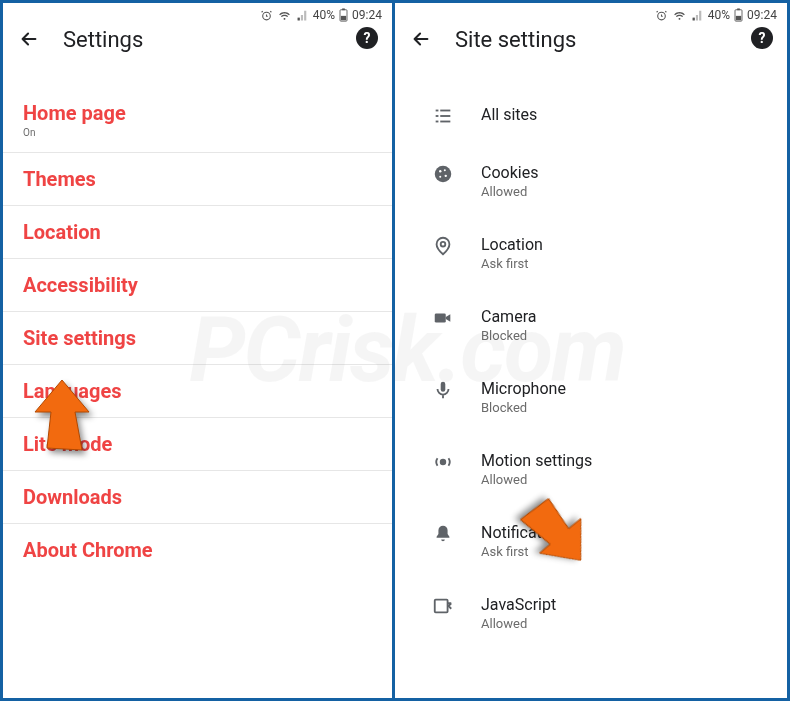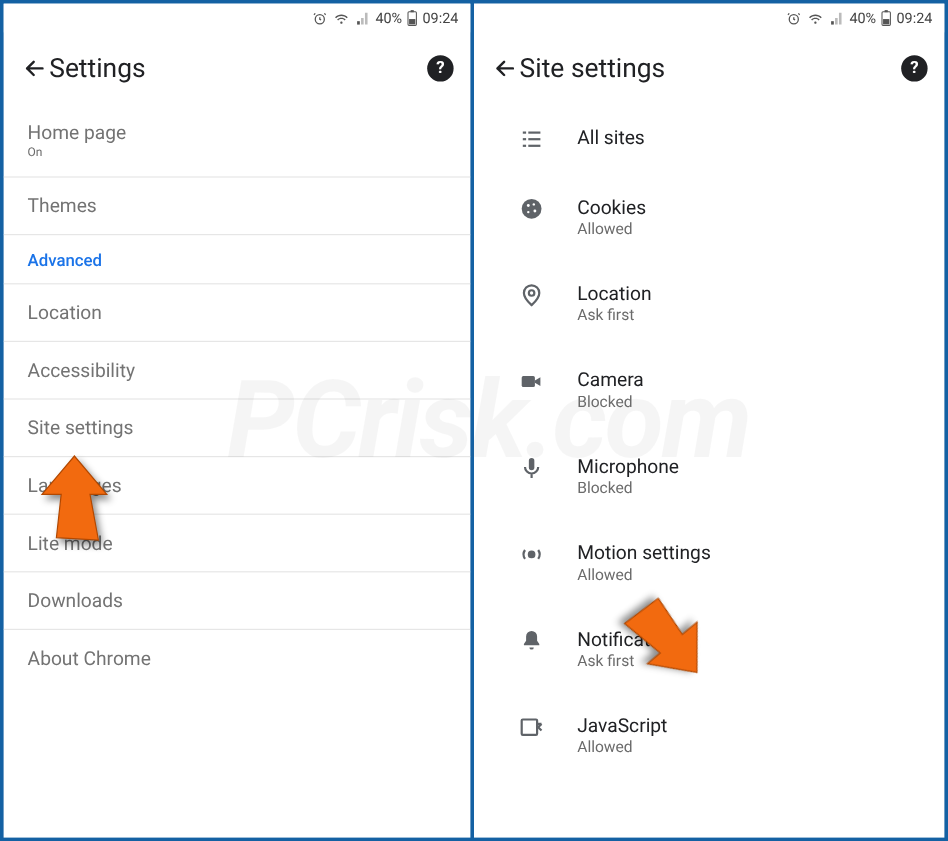--- a/index.html
+++ b/index.html
@@ -33,34 +33,35 @@
     align-items: center;
     padding: 0 10px;
     gap: 4px;
     font-size: 12px;
     color: #444;
   }
   .status-bar .sicon { display: inline-flex; align-items: center; }
   .app-bar {
     height: 60px;
     display: flex;
-    align-items: center;
+    align-items: flex-start;
     padding: 0 14px;
+    gap: 22px;
   }
   .app-bar .back { width: 24px; height: 24px; display:flex; align-items:center; justify-content:center; cursor:pointer; }
   .app-bar .title { font-size: 22px; font-weight: 400; color: #202124; flex: 1; }
   .app-bar .help { width: 22px; height: 22px; border-radius: 50%; background:#202124; color:#fff; display:flex; align-items:center; justify-content:center; font-size:14px; font-weight:700; cursor:pointer; }
 
   .list { }
   .row {
     border-bottom: 1px solid #e6e6e6;
     padding: 14px 20px;
     cursor: pointer;
   }
-  .row .label { font-size: 16px; color: #737373; }
+  .row .label { font-size: 20px; color: #ef4444; font-weight: bold; }
   .row .sub { font-size: 10px; color: #6b6b6b; margin-top: 2px; }
   .row.section { border-bottom: 1px solid #e6e6e6; padding: 14px 20px 10px; cursor: default; }
   .row.section .label { color: #1a73e8; font-size: 14px; font-weight: 500; }
 
   .row2 {
     display: flex;
     align-items: flex-start;
     gap: 24px;
     padding: 18px 20px 18px 34px;
     cursor: pointer;
@@ -146,23 +147,20 @@
     </div>
 
     <div class="list">
       <div class="row">
         <div class="label">Home page</div>
         <div class="sub">On</div>
       </div>
       <div class="row">
         <div class="label">Themes</div>
       </div>
-      <div class="row section">
-        <div class="label">Advanced</div>
-      </div>
       <div class="row">
         <div class="label">Location</div>
       </div>
       <div class="row">
         <div class="label">Accessibility</div>
       </div>
       <div class="row">
         <div class="label">Site settings</div>
       </div>
       <div class="row">

